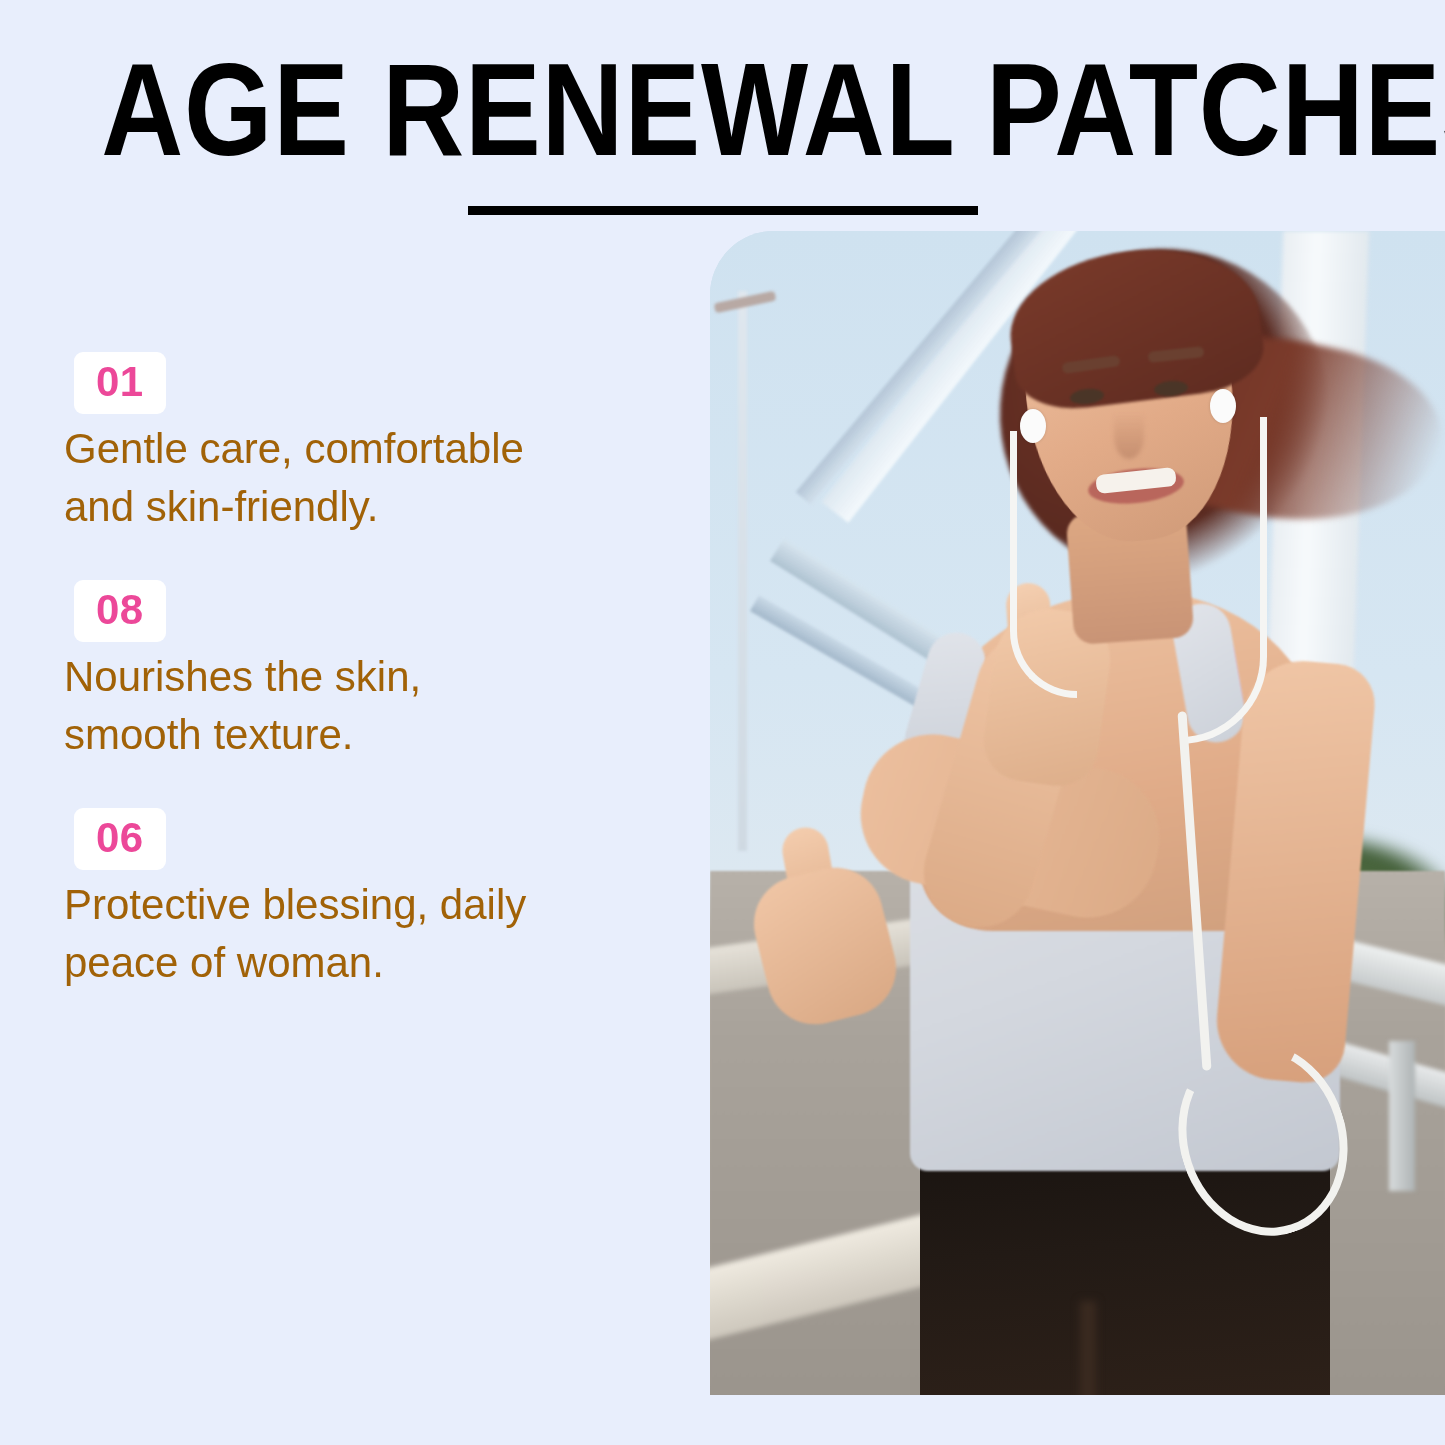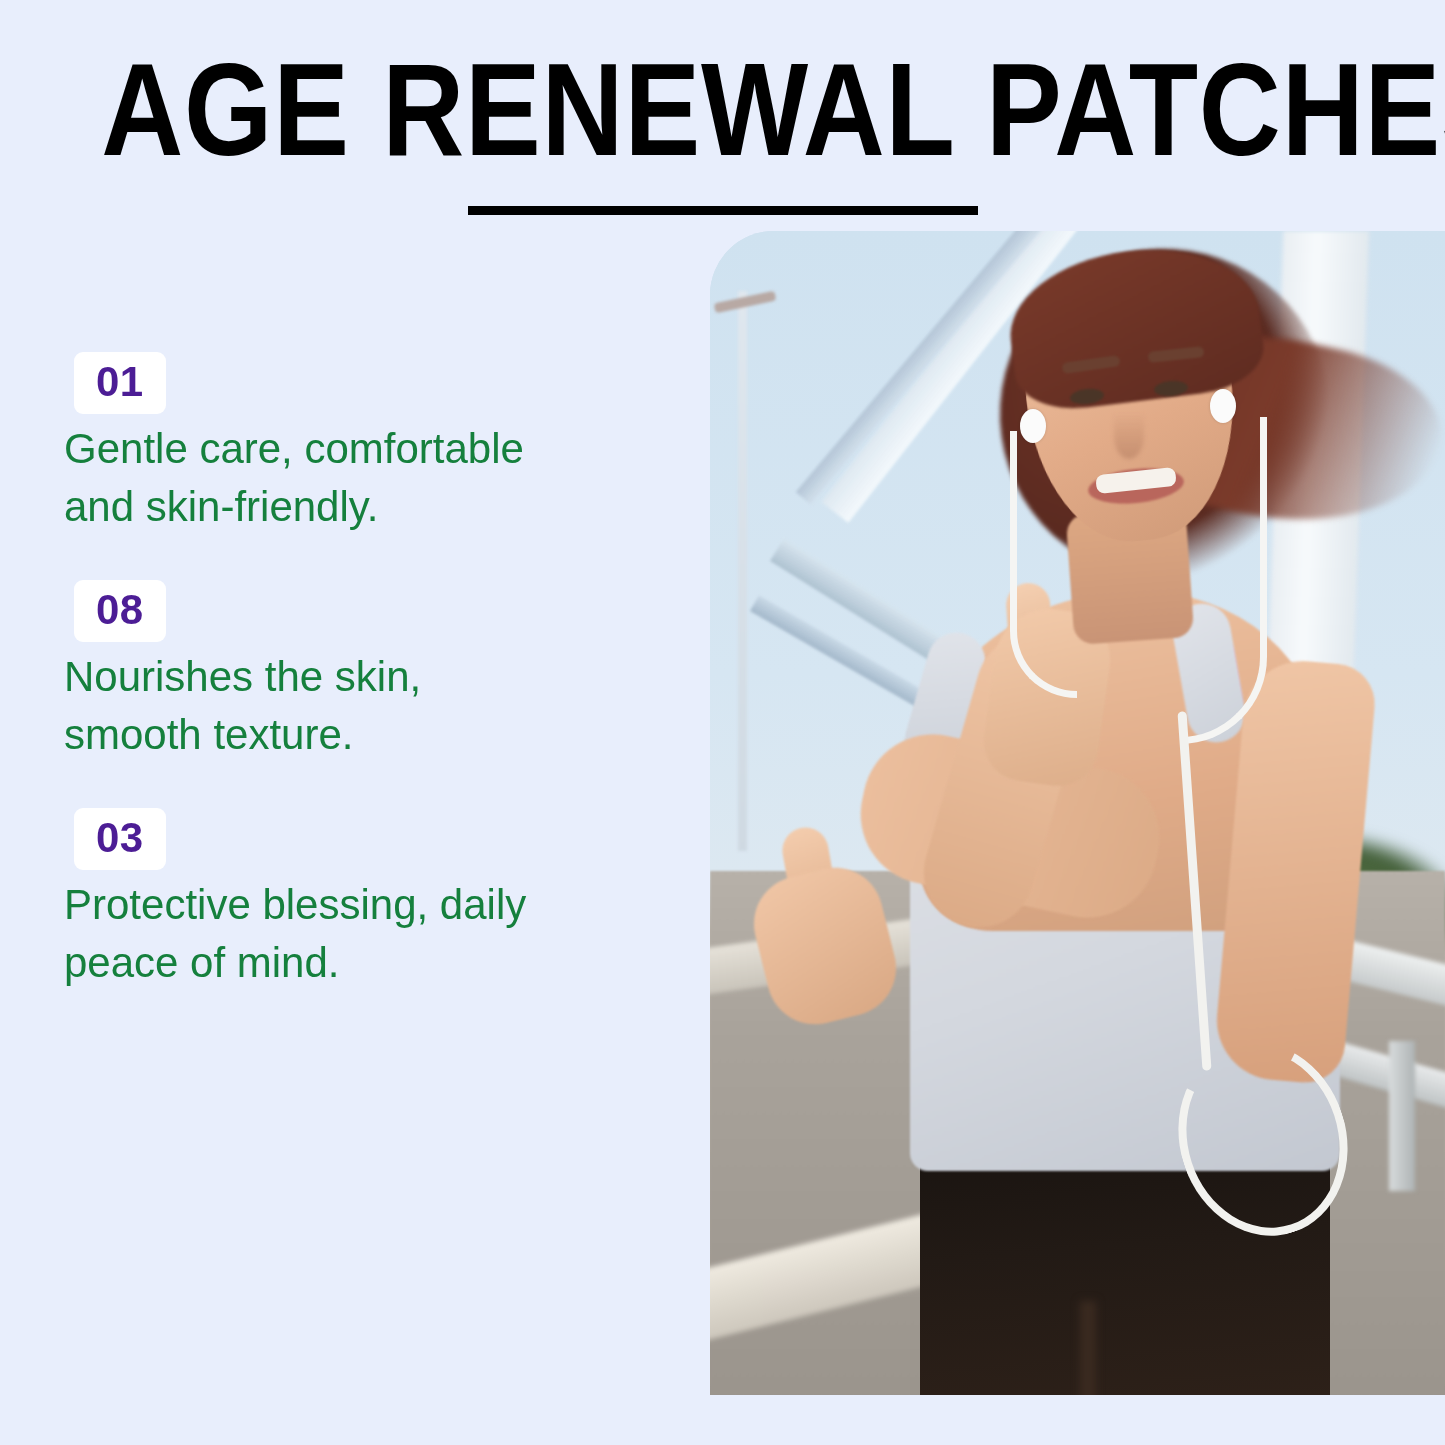--- a/index.html
+++ b/index.html
@@ -56,34 +56,34 @@
     width: 560px;
   }
   .feature {
     margin-bottom: 36px;
   }
   .feature:last-child { margin-bottom: 0; }
 
   .feature-badge {
     display: inline-block;
     background: #ffffff;
-    color: #4c1d95;
+    color: #ec4899;
     font-weight: 700;
     font-size: 42px;
     line-height: 1;
     padding: 9px 22px 11px 22px;
     border-radius: 9px;
     letter-spacing: 0.5px;
     margin-left: 10px;
   }
   .feature-text {
     margin: 6px 0 0 0;
     font-size: 42px;
     line-height: 1.38;
-    color: #15803d;
+    color: #a16207;
     font-weight: 400;
     max-width: 470px;
   }
 
   
   .feature-01 { margin-bottom: 44px; }
   .feature-02 { margin-bottom: 44px; }
   .feature-03 { margin-bottom: 44px; }
 
   
@@ -434,22 +434,22 @@
       <div class="feature-badge">01</div>
       <p class="feature-text">Gentle care, comfortable and skin-friendly.</p>
     </div>
 
     <div class="feature feature-02">
       <div class="feature-badge">08</div>
       <p class="feature-text">Nourishes the skin, smooth texture.</p>
     </div>
 
     <div class="feature feature-03">
-      <div class="feature-badge">03</div>
-      <p class="feature-text">Protective blessing, daily peace of mind.</p>
+      <div class="feature-badge">06</div>
+      <p class="feature-text">Protective blessing, daily peace of woman.</p>
     </div>
 
 
   </div>
 
   <div class="photo">
     <div class="photo-inner">
 
       <div class="pylon"></div>
       <div class="cable cable-a"></div>

